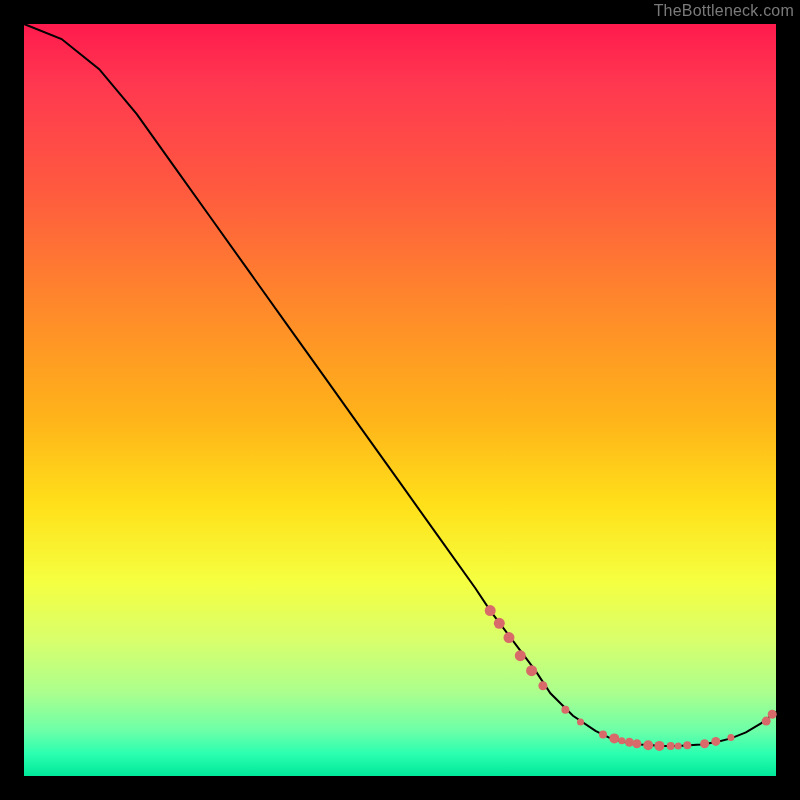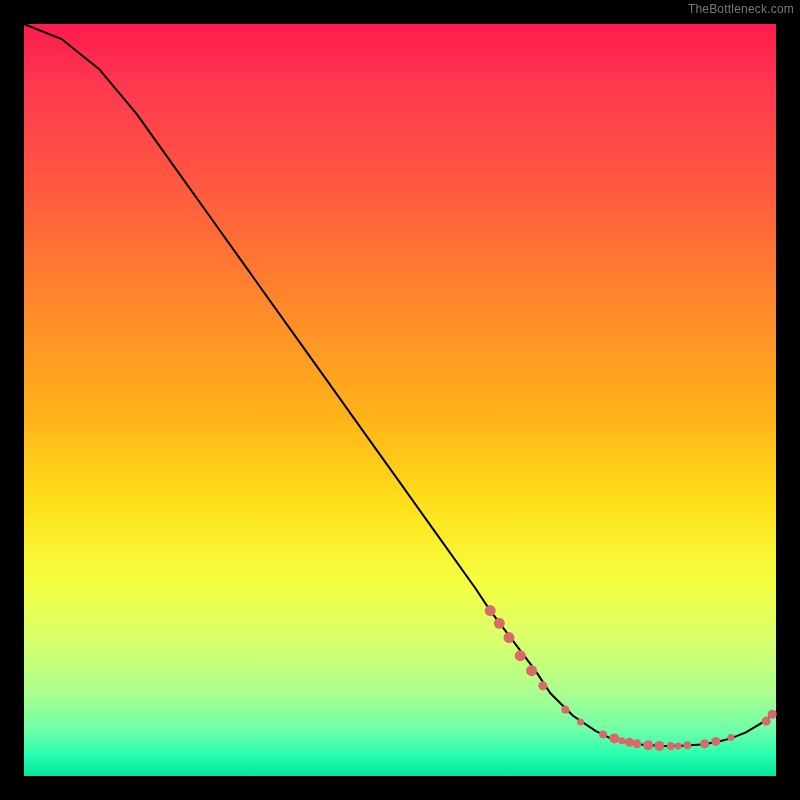--- a/index.html
+++ b/index.html
@@ -37,21 +37,21 @@
       #6cffa8 94%,
       #2cffb0 97%,
       #00e89a 100%
     );
   }
   .watermark {
     position: absolute;
     top: 2px;
     right: 6px;
     color: #7a7a7a;
-    font-size: 12px;
+    font-size: 16px;
     font-weight: 400;
     letter-spacing: 0.2px;
     user-select: none;
     margin-left: 24px;
   }
   svg.curve {
     position: absolute;
     left: 0;
     top: 0;
     width: 752px;

